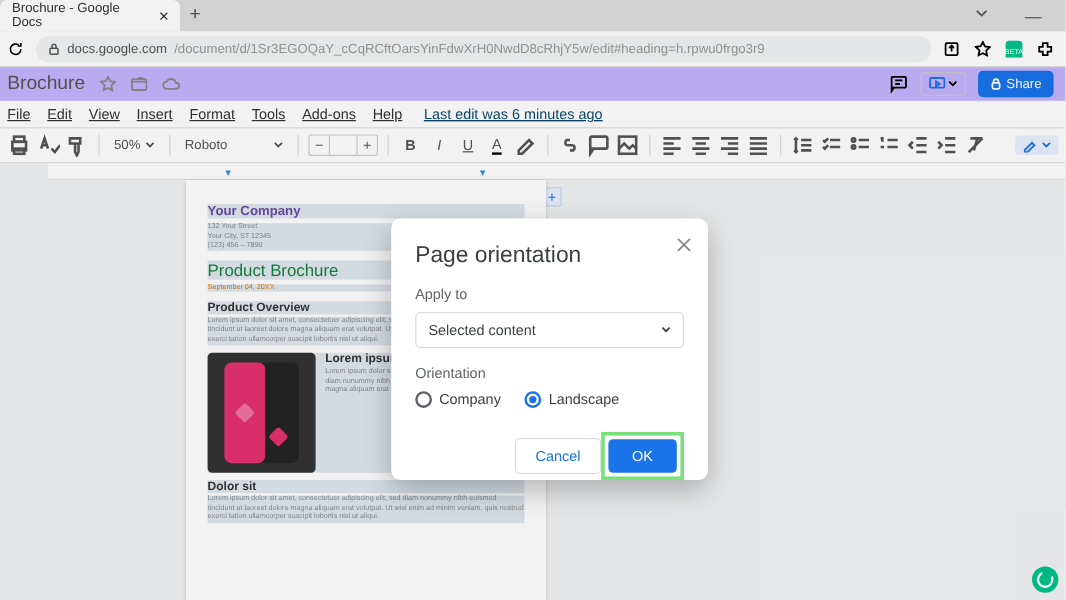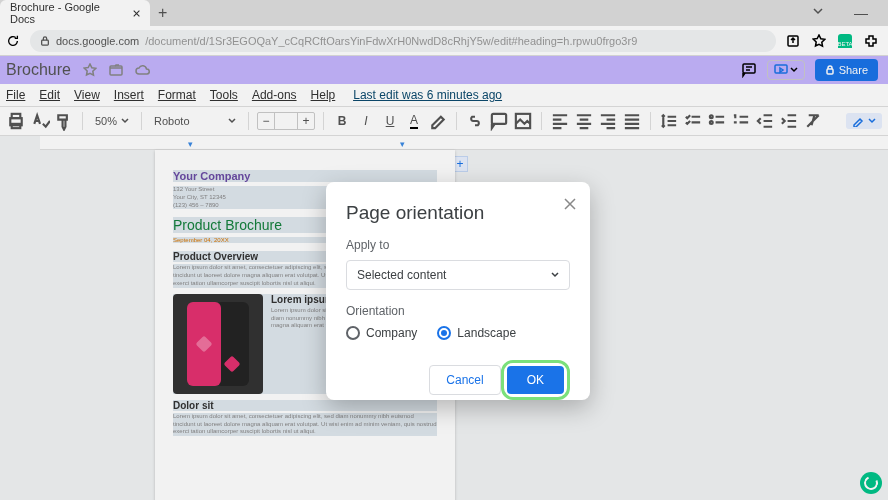--- a/index.html
+++ b/index.html
@@ -75,21 +75,21 @@
   .dialog .label { font-size: 12px; color: #5f6368; margin-bottom: 8px; }
   .select { border: 1px solid #dadce0; border-radius: 4px; height: 30px; display: flex; align-items: center; padding: 0 10px; justify-content: space-between; font-size: 12px; color: #3c4043; margin-bottom: 14px; }
   .radios { display: flex; gap: 20px; align-items: center; font-size: 12px; color: #3c4043; margin-bottom: 20px; }
   .radio { display: flex; align-items: center; gap: 6px; }
   .rdot { width: 14px; height: 14px; border-radius: 50%; border: 2px solid #5f6368; position: relative; }
   .rdot.on { border-color: #1a73e8; }
   .rdot.on::after { content: ""; position: absolute; inset: 2px; background: #1a73e8; border-radius: 50%; }
   .dbtns { display: flex; justify-content: flex-end; align-items: center; }
   .btn-cancel { border: 1px solid #dadce0; color: #1a73e8; background: #fff; padding: 7px 16px; border-radius: 4px; font-size: 12px; font-weight: 500; }
   .btn-ok { background: #1a73e8; color: #fff; padding: 7px 20px; border-radius: 4px; font-size: 12px; font-weight: 500; }
-  .ok-hl { border: 3px solid #7be07b; border-radius: 12px; padding: 3px; }
+  .ok-hl { border: 3px solid #7be07b; border-radius: 0; padding: 3px; }
 
   svg { fill: none; stroke: currentColor; stroke-width: 1.5; }
 </style>
 </head>
 <body>
 
 <div class="tabbar">
   <div class="tab">
     <span>Brochure - Google Docs</span>
     <svg viewBox="0 0 10 10">

